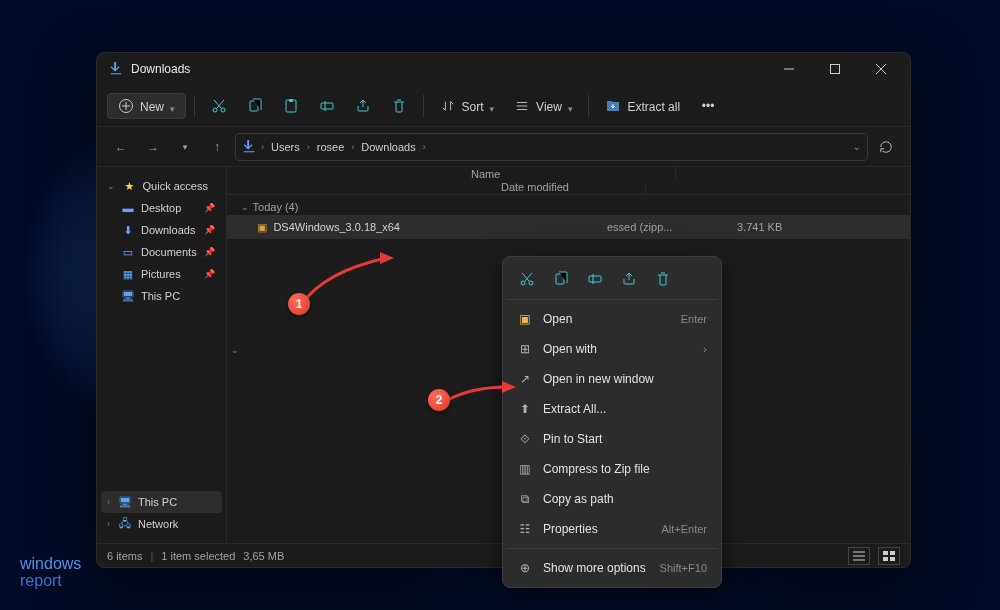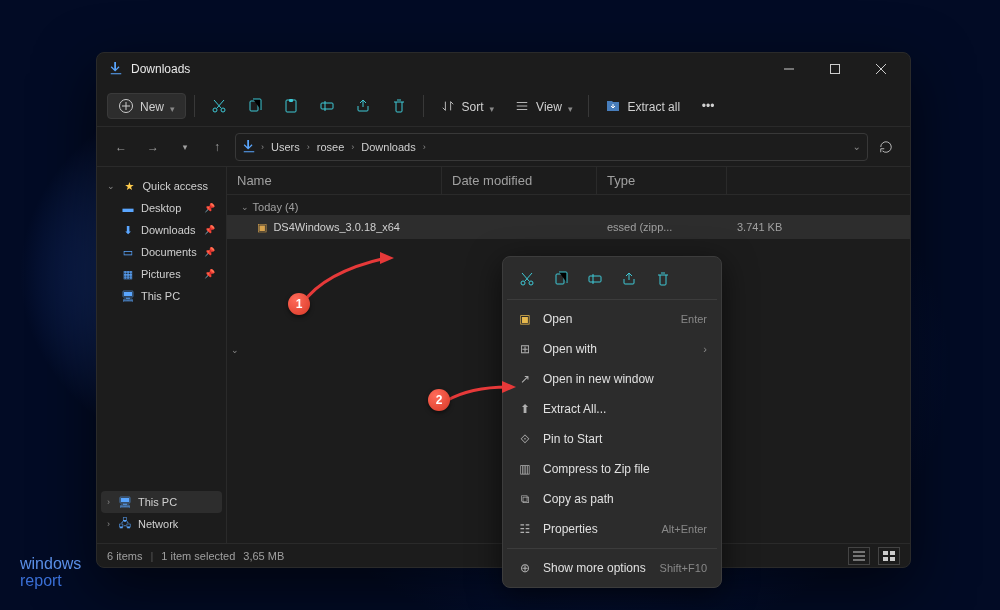--- a/index.html
+++ b/index.html
@@ -33,21 +33,21 @@
 .sidebar { width: 130px; border-right: 1px solid #2a2a2a; padding: 8px 4px; font-size: 11px; display: flex; flex-direction: column; }
 .side-item { display: flex; align-items: center; gap: 6px; padding: 4px 6px; border-radius: 4px; cursor: pointer; position: relative; }
 .side-item.sel { background: #2d2d2d; }
 .side-item .sicon { width: 14px; height: 14px; display: flex; align-items: center; justify-content: center; }
 .side-item .lbl { flex: 1; white-space: nowrap; overflow: hidden; text-overflow: ellipsis; }
 .side-item .pin { color: #666; font-size: 9px; }
 .side-chev { color: #888; font-size: 9px; margin-right: 2px; }
 .side-spacer { flex: 1; }
 
 .content { flex: 1; display: flex; flex-direction: column; }
-.columns { height: 28px; display: flex; align-items: center; border-bottom: 1px solid #2a2a2a; color: #a0a0a0; font-size: 13px; }
+.columns { height: 28px; display: flex; align-items: center; border-bottom: 1px solid #2a2a2a; color: #a0a0a0; font-size: 11px; flex-direction: column; }
 .col { padding: 0 10px; border-right: 1px solid #2a2a2a; height: 100%; display: flex; align-items: center; }
 .c-name { width: 215px; }
 .c-date { width: 155px; }
 .c-type { width: 130px; }
 .c-size { flex: 1; }
 .group { padding: 6px 10px 2px 14px; color: #a0a0a0; font-size: 11px; display: flex; align-items: center; gap: 4px; }
 .group .gchev { font-size: 9px; color: #888; }
 .rows { flex: 1; overflow: auto; position: relative; }
 .row { display: flex; align-items: center; height: 24px; font-size: 11px; cursor: pointer; }
 .row.sel { background: #2d2d2d; }
@@ -264,21 +264,20 @@
           <span class="side-chev">›</span>
           <span class="sicon" style="color:#5aa6ff">🖧</span>
           <span class="lbl">Network</span>
         </div>
     </div>
 
     <div class="content">
       <div class="columns">
         <div class="col c-name">Name</div>
         <div class="col c-date">Date modified</div>
-        <div class="col c-type">Type</div>
       </div>
       <div class="group">
           <span class="gchev">⌄</span>
           <span>Today (4)</span>
         </div>
       <div class="rows">
         <div class="row sel">
           <div class="cell r-name">
               <span style="color:#d6a24d">▣</span>
               <span>DS4Windows_3.0.18_x64</span>

